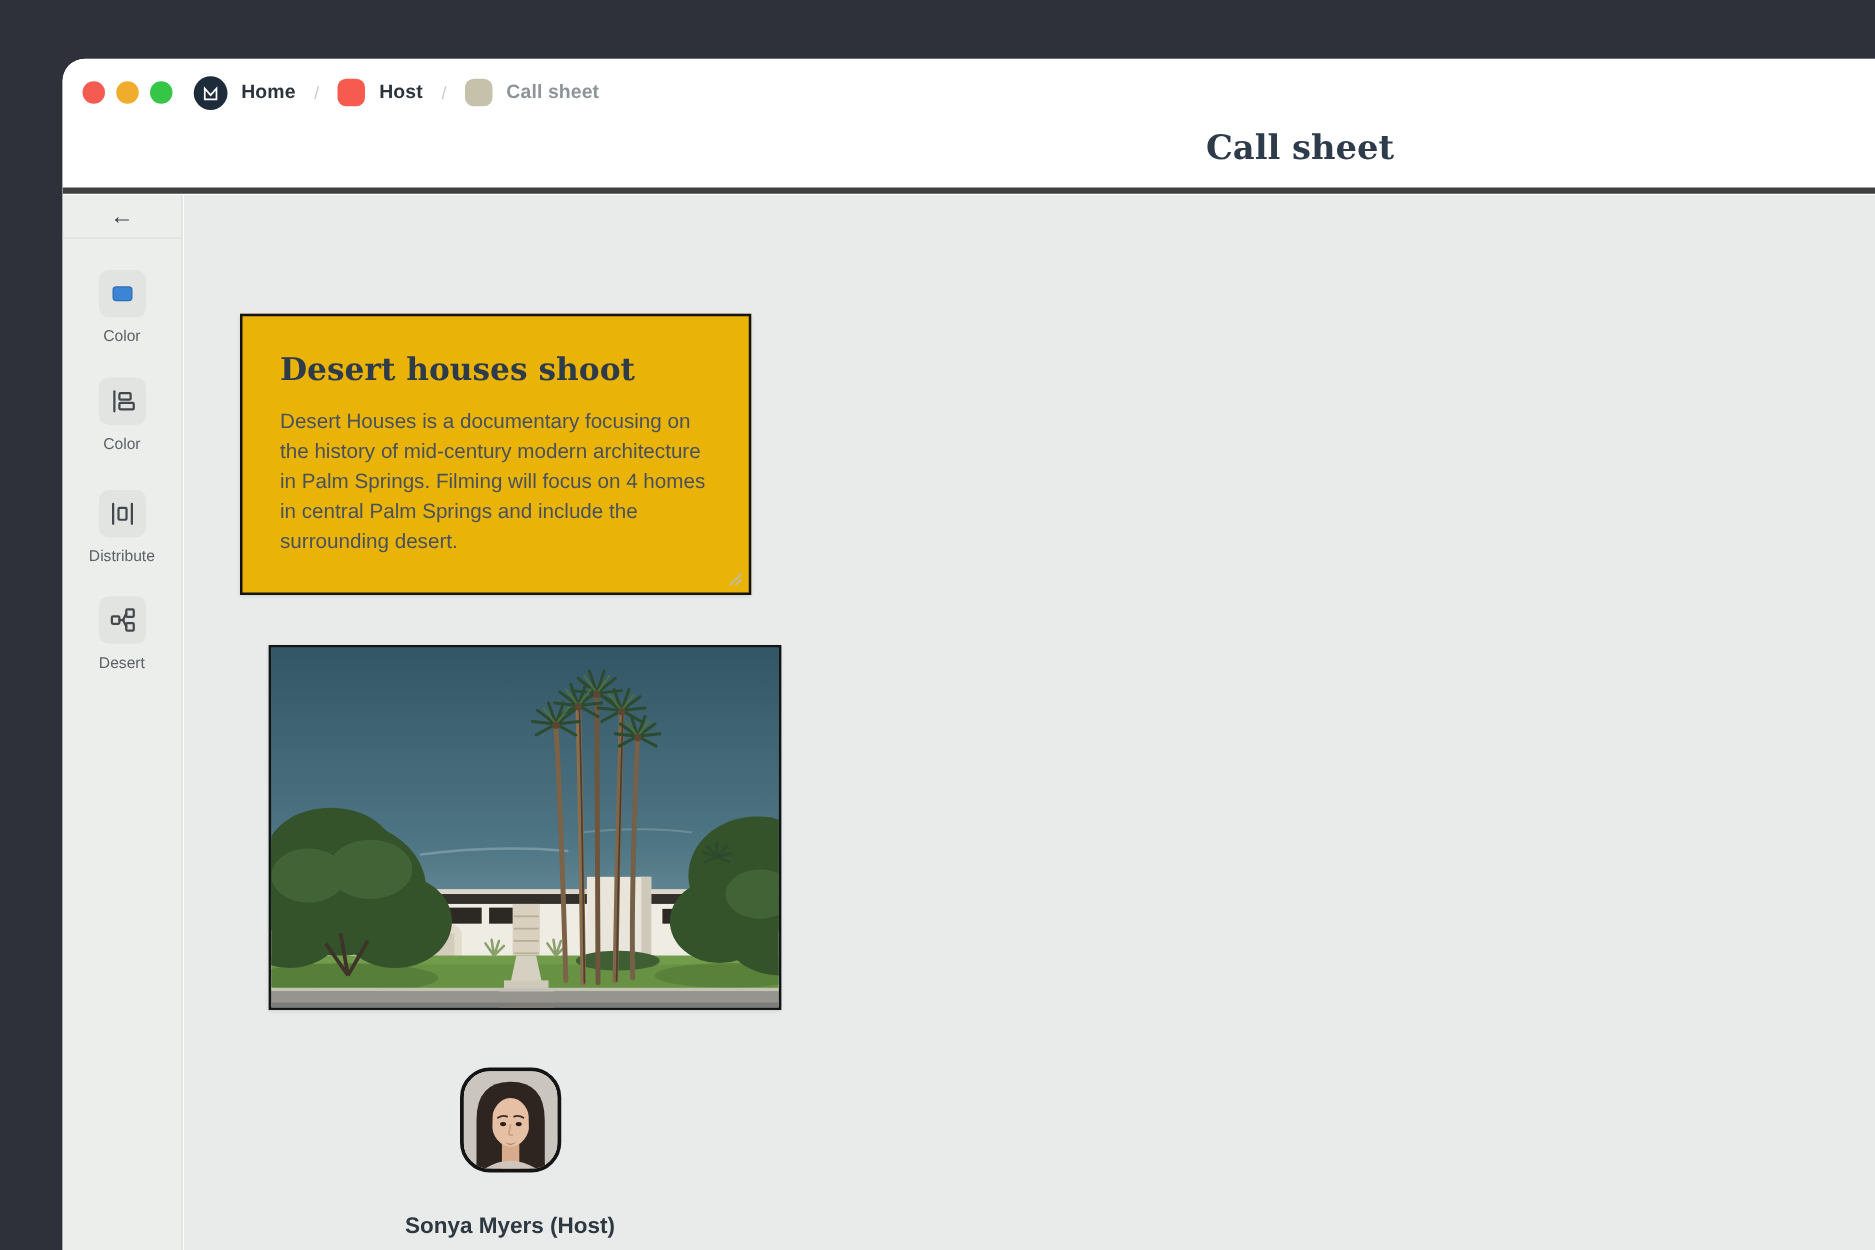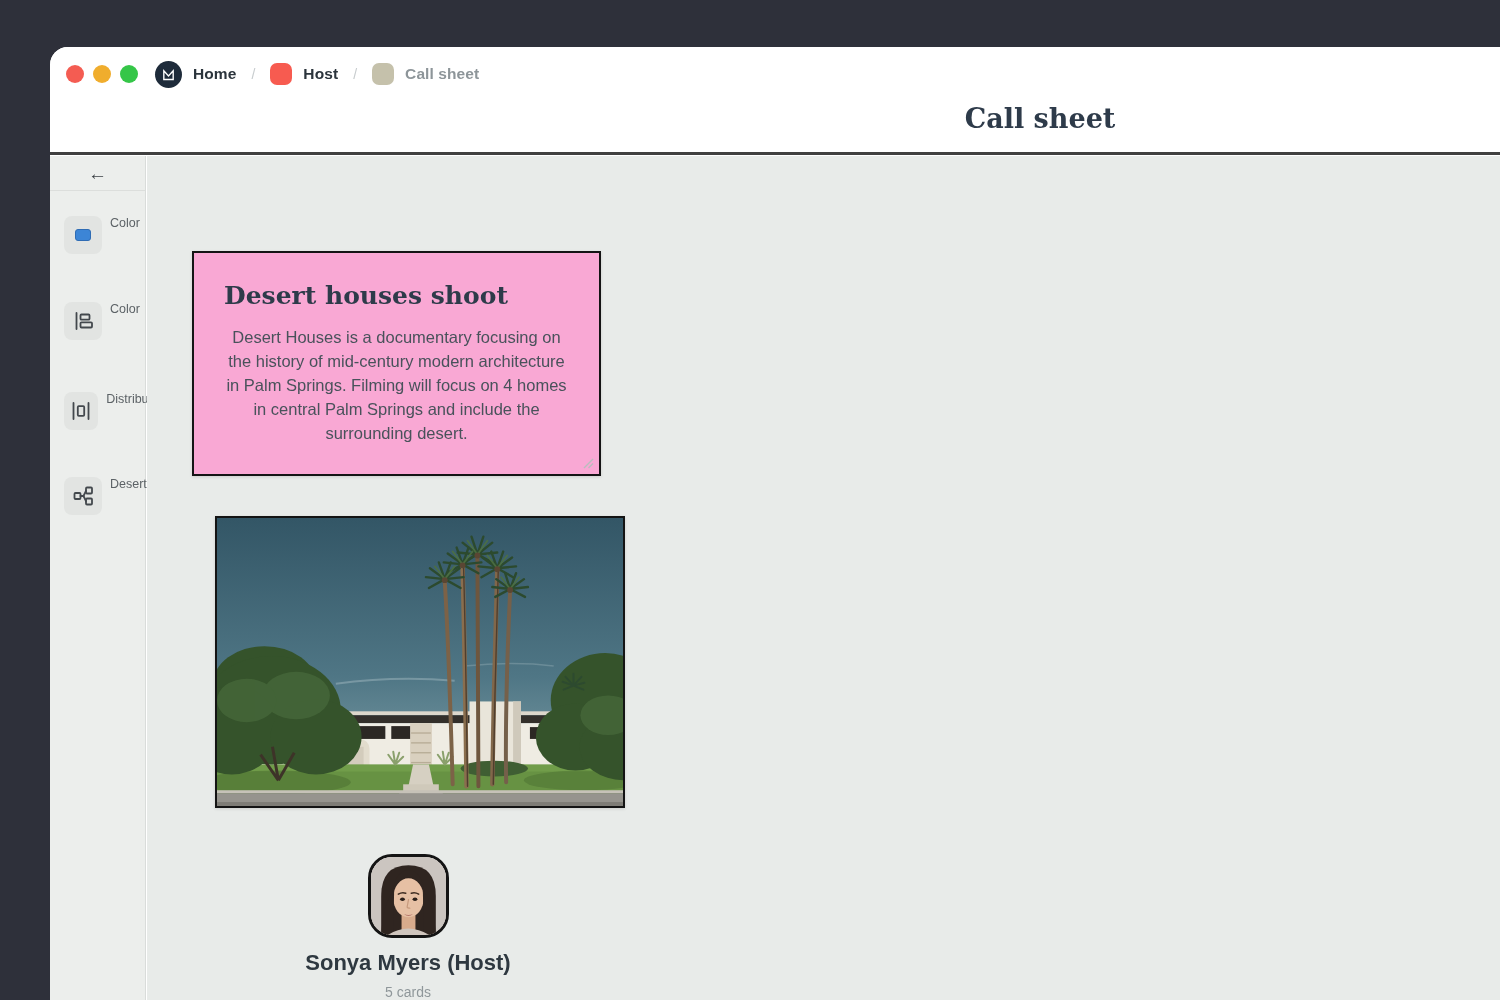--- a/index.html
+++ b/index.html
@@ -7,21 +7,21 @@
   body { font-family:"Liberation Sans", sans-serif; }
 
   .screen { position:relative; width:1500px; height:1000px; background:#2e303a; overflow:hidden; }
 
   .window {
     position:absolute; left:50px; top:47px; width:1450px; height:953px;
     background:#ffffff; border-top-left-radius:18px; overflow:hidden;
   }
 
   
-  .header { position:absolute; left:0; top:0; right:0; height:108px; background:#fff; border-bottom:3px solid #404040; }
+  .header { position:absolute; left:0; top:0; right:0; height:108px; background:#fff; border-bottom:5px solid #404040; }
   .traffic { position:absolute; top:18px; left:16px; display:flex; gap:9px; }
   .light { width:18px; height:18px; border-radius:50%; }
 
   .breadcrumb { position:absolute; left:105px; top:14px; height:26px; display:flex; align-items:center; gap:13px; }
   .crumb { display:flex; align-items:center; gap:11px; cursor:pointer; }
   .crumb-label { font-size:15.5px; font-weight:700; color:#2b343c; letter-spacing:.1px; }
   .crumb.dim .crumb-label { color:#8d9599; }
   .crumb-sep { font-size:14px; color:#c7ccce; font-weight:400; padding:0 2px; }
   .logo-circle { width:27px; height:27px; border-radius:50%; background:#1e2b3a; display:flex; align-items:center; justify-content:center; }
   .board-chip { width:22px; height:22px; border-radius:7px; }
@@ -31,46 +31,46 @@
     font-family:"DejaVu Serif","Liberation Serif",serif; font-weight:700;
     font-size:27px; color:#2e3b4a; white-space:nowrap;
   }
 
   
   .sidebar { position:absolute; left:0; top:109px; width:96px; bottom:0; background:#eceeec; border-right:1px solid #d9dcda; }
   .back-btn { position:absolute; top:2px; left:0; width:100%; height:32px; display:flex; align-items:center; justify-content:center;
               font-size:19px; color:#3a3f44; cursor:pointer; }
   .sidebar-divider { position:absolute; top:34px; left:0; width:100%; border-bottom:1px solid #dcdedc; }
 
-  .tool-group { position:absolute; left:14px; width:100%; display:flex; flex-direction:row; gap:8px; }
+  .tool-group { position:absolute; left:0; width:100%; display:flex; flex-direction:column; align-items:center; gap:8px; }
   .tool-btn { width:38px; height:38px; border-radius:8px; background:#e2e4e2; border:none; display:flex; align-items:center; justify-content:center; cursor:pointer; }
   .tool-label { font-size:12.5px; color:#5c6266; }
 
   
   .canvas { position:absolute; left:97px; top:109px; right:0; bottom:0; background:#e8ebe9; }
 
   .note-card {
     position:absolute; left:45px; top:95px; width:409px; height:225px;
-    background:#f9a8d4; border:2.5px solid #141414; box-shadow:0 1px 3px rgba(0,0,0,.12);
+    background:#eab308; border:2.5px solid #141414; box-shadow:0 1px 3px rgba(0,0,0,.12);
     padding:28px 30px; cursor:pointer;
   }
   .note-title { font-family:"DejaVu Serif","Liberation Serif",serif; font-weight:700; font-size:25px; color:#2e3b4a; }
-  .note-body { margin-top:15px; font-size:16.5px; line-height:24px; color:#49525b;text-align:center; }
+  .note-body { margin-top:15px; font-size:16.5px; line-height:24px; color:#49525b; }
   .resize-handle { position:absolute; right:5px; bottom:5px; width:14px; height:14px; cursor:nwse-resize; }
 
   .image-card {
     position:absolute; left:68px; top:360px; width:410px; height:292px;
     border:2.5px solid #141414; box-shadow:0 1px 3px rgba(0,0,0,.12); cursor:pointer; background:#4c7080;
   }
   .image-card svg { display:block; width:100%; height:100%; }
 
   .person-card { position:absolute; left:154px; top:698px; width:214px; display:flex; flex-direction:column; align-items:center; cursor:pointer; }
   .avatar { width:81px; height:84px; border:3px solid #141414; border-radius:24px; overflow:hidden; background:#c9c2bc; }
   .avatar svg { display:block; width:100%; height:100%; }
-  .person-name { margin-top:12px; font-size:22px; font-weight:700; color:#2e3840; }
+  .person-name { margin-top:32px; font-size:18px; font-weight:700; color:#2e3840; }
   .person-meta { margin-top:8px; font-size:14px; color:#8f979a; }
 
   .icon-stroke { stroke:#43484d; stroke-width:1.8; fill:none; }
 </style>
 </head>
 <body>
 
 <div class="screen">
   <div class="window">
 

